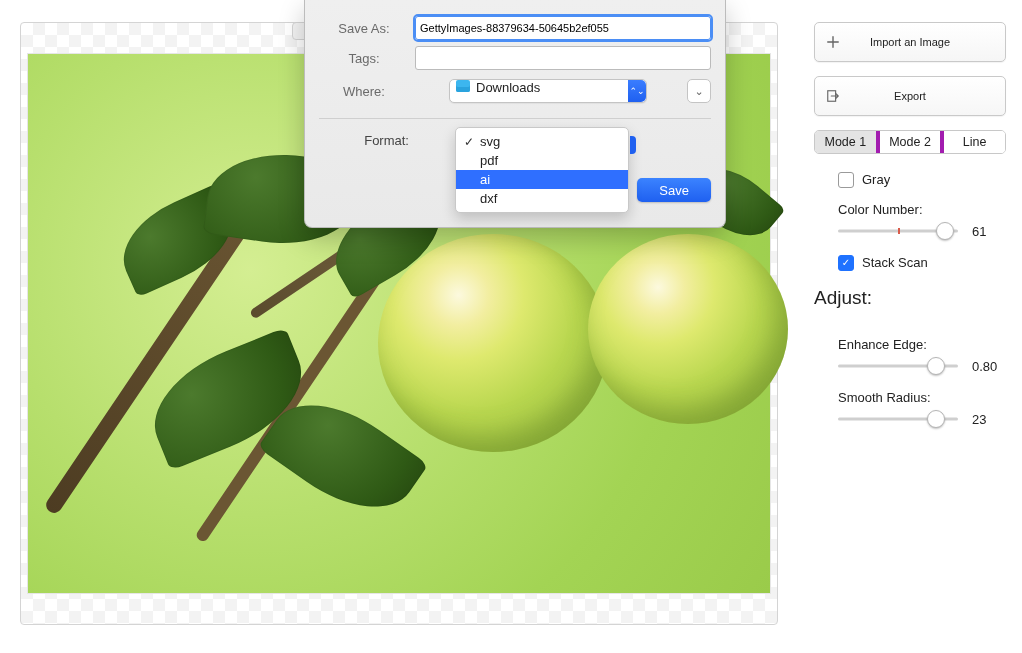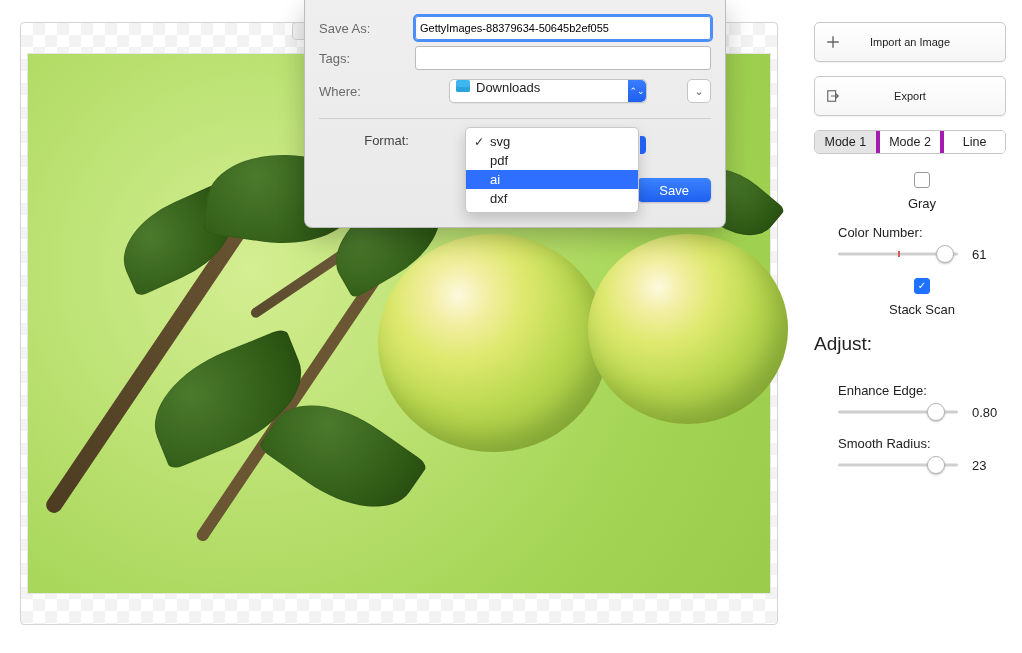--- a/index.html
+++ b/index.html
@@ -138,22 +138,22 @@
     cursor: pointer;
     border-right: 4px solid #a21caf;
   }
   .seg .seg-item:last-child { border-right: none; }
   .seg .seg-item.active {
     background: #e4e4e4;
   }
 
   .field-block { margin: 8px 0 16px 24px; }
   .chk-row {
-    display: flex; align-items: center; gap: 8px;
-    margin: 0 0 14px 0; font-size: 13px; flex-direction: column;
+    display: flex; gap: 8px;
+    margin: 0 0 14px 0; font-size: 13px;
   }
   .cb {
     width:14px; height:14px; border:1px solid #9a9a9a; border-radius:3px;
     display:inline-flex; align-items:center; justify-content:center;
     background:#fff; font-size:10px; line-height:1;
   }
   .cb.checked { background:#1f72ff; border-color:#1f72ff; color:#fff; }
   .cb.checked::after { content:"✓"; }
 
   .label-line { font-size: 13px; margin-bottom: 6px; }
@@ -194,21 +194,21 @@
     z-index: 50;
     font-size: 13px;
   }
   .dlg-row {
     display: flex;
     align-items: center;
     padding: 3px 14px;
     gap: 6px;
   }
   .dlg-row .dlg-label {
-    width: 90px; text-align: left; color:#6a6a6a;
+    width: 90px; text-align: center; color:#6a6a6a;
   }
   .dlg-row input[type=text] {
     flex:1; height: 20px;
     font-size: 11px;
     padding: 1px 4px;
     border: 1px solid #bbb;
     border-radius: 3px;
     background:#fff;
   }
   .dlg-row input[type=text].focus {
@@ -232,21 +232,21 @@
     border-radius: 0 5px 5px 0;
     display:flex; align-items:center; justify-content:center; color:white; font-size:9px;
   }
   .where-expand {
     width:22px; height:22px; border:1px solid #c4c4c4; border-radius:5px;
     background:#fff; display:flex; align-items:center; justify-content:center;
     font-size:11px; color:#666;
   }
   .dlg-sep { height:1px; background:#cfcfcf; margin: 12px 14px 10px 14px; }
 
-  .fmt-row { display:flex; align-items:flex-start; padding:0 14px; gap:14px; }
+  .fmt-row { display:flex; align-items:flex-start; padding:0 14px; gap:4px; }
   .fmt-row .dlg-label { width:90px; text-align:right; color:#444; padding-top:4px;}
 
   .save-btn {
     position:absolute; right:14px; top:178px;
     height:24px; padding:0 22px;
     border:none; border-radius:5px;
     background: linear-gradient(#3b83ff,#1f60f0);
     color:#fff; font-size:13px; font-weight:500;
     box-shadow: 0 1px 2px rgba(0,0,0,0.2);
   }

